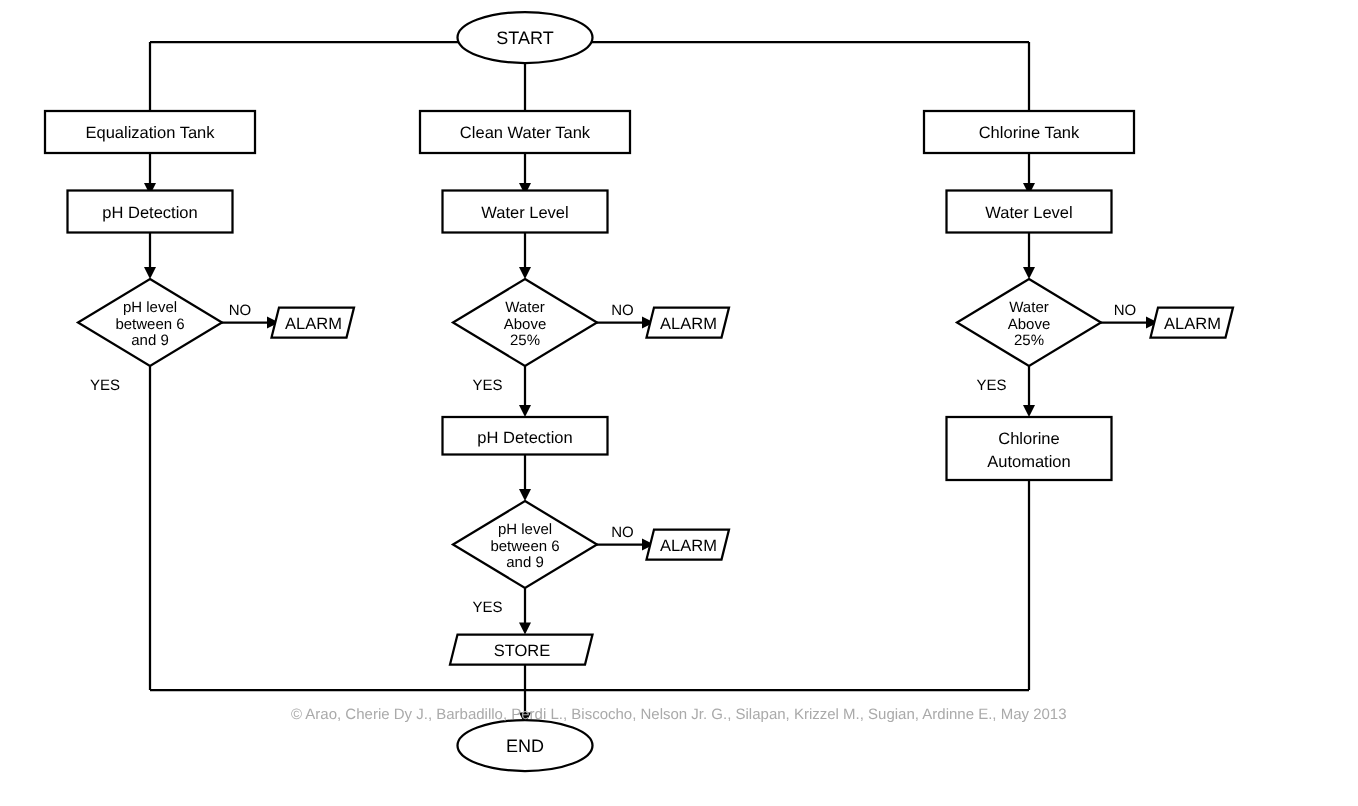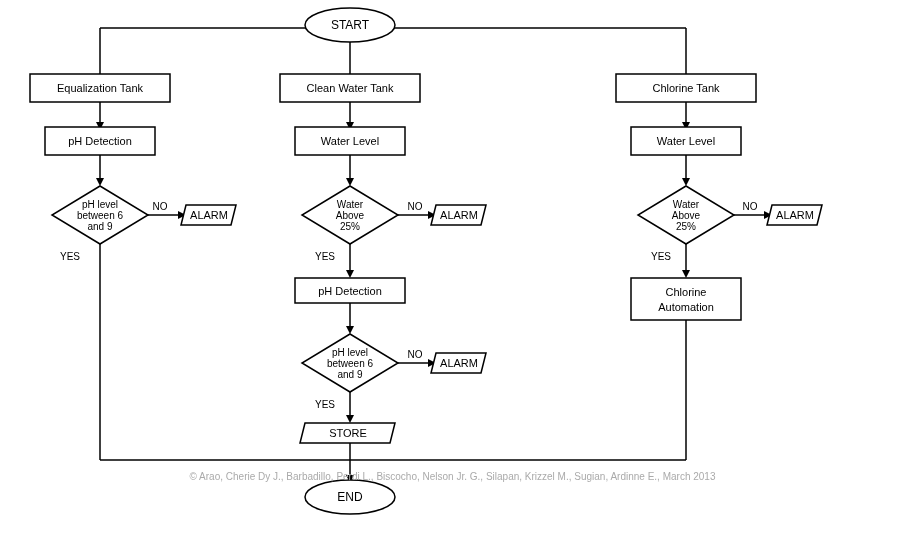--- a/index.html
+++ b/index.html
@@ -172,13 +172,13 @@
 
   <polygon points="772,205 822,205 817,225 767,225" fill="white" stroke="black" stroke-width="1.5"></polygon>
   <text x="795" y="219" text-anchor="middle" font-size="11">ALARM</text>
 
   <rect x="631" y="278" width="110" height="42" fill="white" stroke="black" stroke-width="1.5"></rect>
   <text x="686" y="296" text-anchor="middle" font-size="11">Chlorine</text>
   <text x="686" y="311" text-anchor="middle" font-size="11">Automation</text>
 
 </svg>
 
-<div class="copyright">© Arao, Cherie Dy J., Barbadillo, Perdi L., Biscocho, Nelson Jr. G., Silapan, Krizzel M., Sugian, Ardinne E., March 2013</div>
+<div class="copyright">© Arao, Cherie Dy J., Barbadillo, Perdi L., Biscocho, Nelson Jr. G., Silapan, Krizzel M., Sugian, Ardinne E., May 2013</div>
 
 </body></html>

